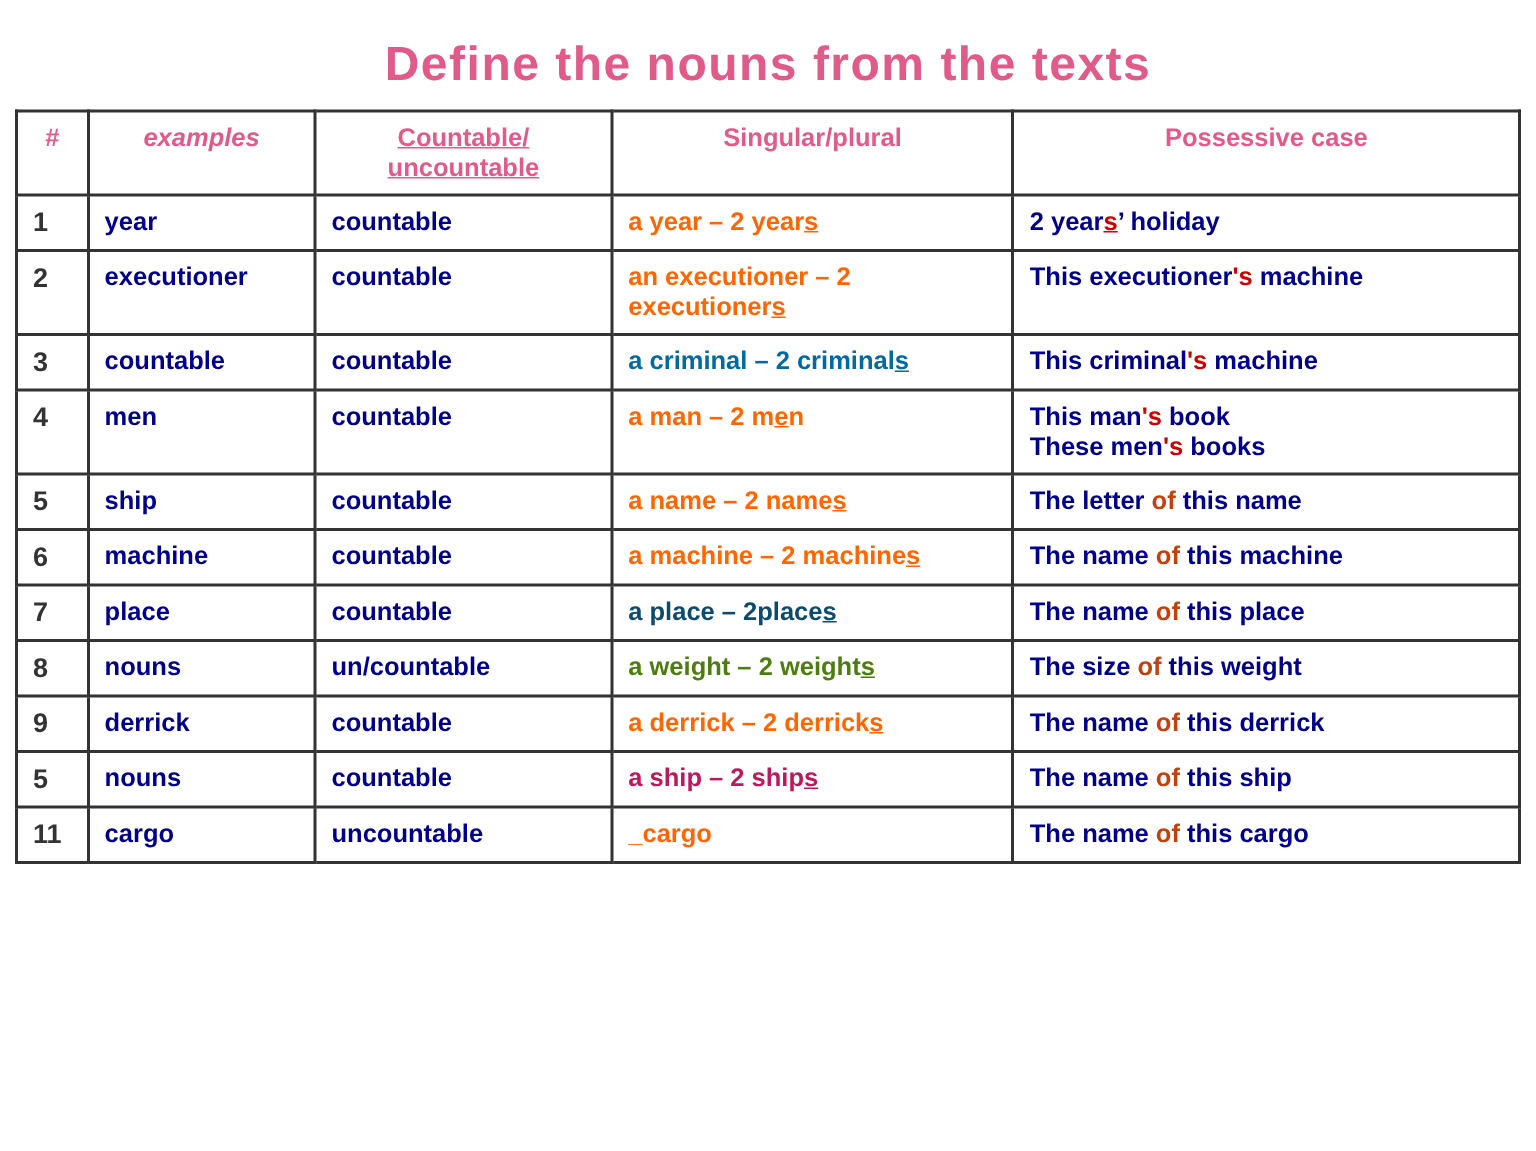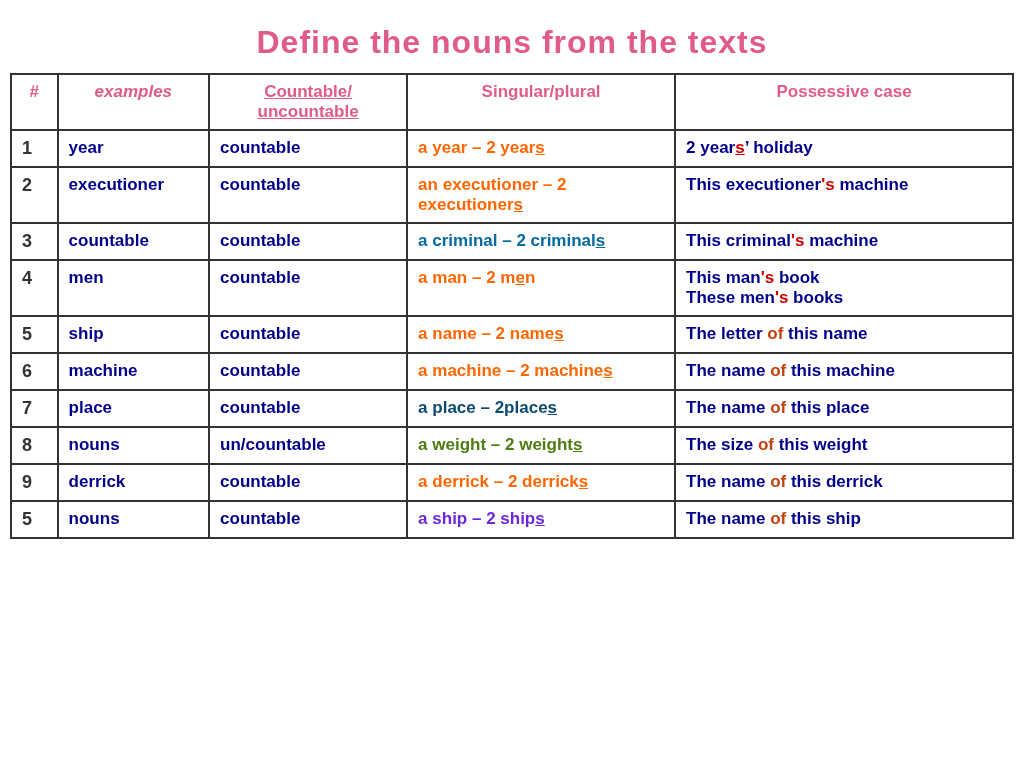--- a/index.html
+++ b/index.html
@@ -130,17 +130,24 @@
         <td>9</td>
         <td>derrick</td>
         <td>countable</td>
         <td><span style="color:#ff6600">a derrick – 2 derrick<span style="text-decoration:underline">s</span></span></td>
         <td>The name <span class="orange">of</span> this derrick</td>
       </tr>
       <tr>
         <td>5</td>
         <td>nouns</td>
         <td>countable</td>
-        <td><span style="color:#6d28d9">a ship – 2 ship<span style="text-decoration:underline">s</span></span></td>
+        <td><span style="color:#be185d">a ship – 2 ship<span style="text-decoration:underline">s</span></span></td>
         <td>The name <span class="orange">of</span> this ship</td>
+      </tr>
+      <tr>
+        <td>11</td>
+        <td>cargo</td>
+        <td>uncountable</td>
+        <td><span style="color:#ff6600">_cargo</span></td>
+        <td>The name <span class="orange">of</span> this cargo</td>
       </tr>
     </tbody>
 </table>
 
 </body></html>

